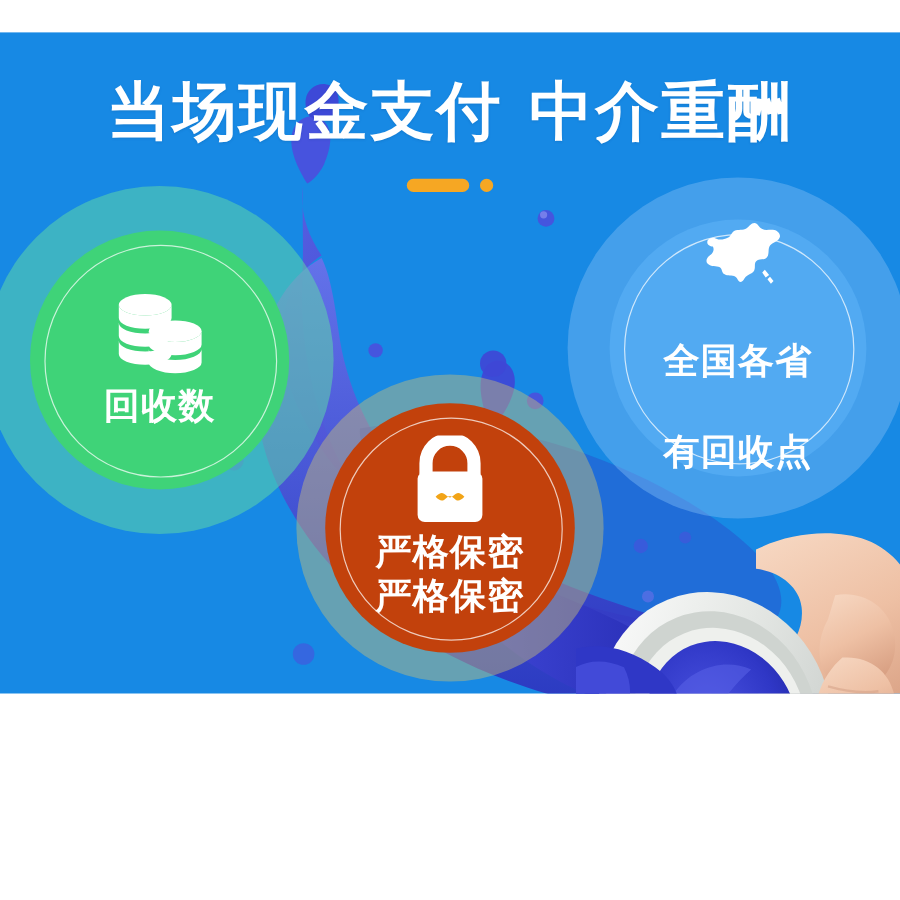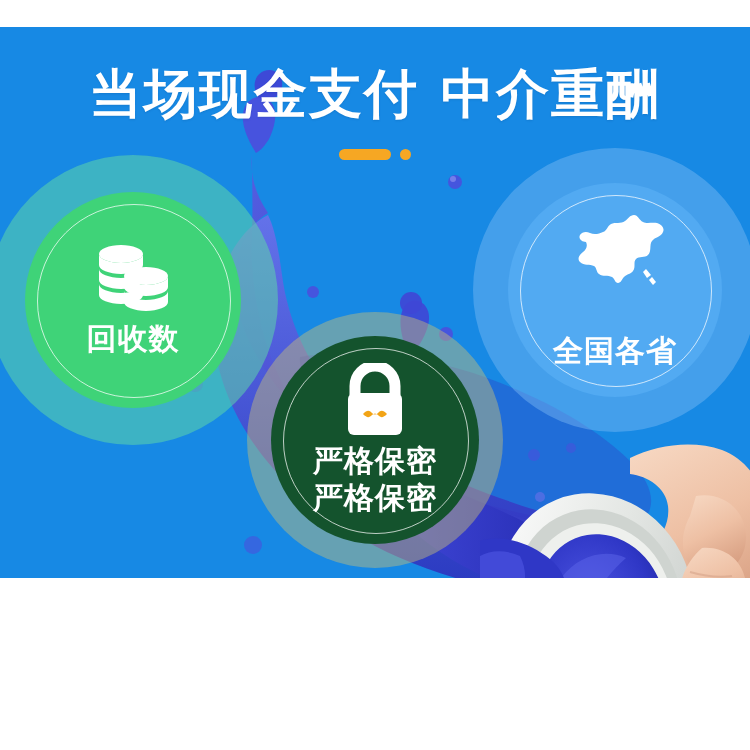--- a/index.html
+++ b/index.html
@@ -88,21 +88,21 @@
     text-align:center;
     letter-spacing:1px;
     white-space:nowrap;
   }
   
   .f-green .halo{width:290px;height:290px;background:rgba(93,214,170,.55);}
   .f-green .disc{width:216px;height:216px;left:37px;top:37px;background:#3fd378;}
   .f-green .ring{width:192px;height:192px;left:49px;top:49px;}
   
   .f-orange .halo{width:256px;height:256px;background:rgba(200,190,120,.45);}
-  .f-orange .disc{width:208px;height:208px;left:24px;top:24px;background:#14532d;}
+  .f-orange .disc{width:208px;height:208px;left:24px;top:24px;background:#c2410c;}
   .f-orange .ring{width:184px;height:184px;left:36px;top:36px;}
   
   .f-blue .halo{width:284px;height:284px;background:rgba(130,190,245,.42);}
   .f-blue .disc{width:214px;height:214px;left:35px;top:35px;background:#52aaf2;gap:40px;}
   .f-blue .ring{width:190px;height:190px;left:47px;top:47px;}
 
   .f-green{left:-12px;top:155px;width:290px;height:290px;}
   .f-orange{left:247px;top:312px;width:256px;height:256px;}
   .f-blue{left:473px;top:148px;width:284px;height:284px;}
 
@@ -250,20 +250,21 @@
           C76,56 73,51 76,48 C79,45 85,47 88,44
           C92,40 89,34 92,30 C95,26 101,26 103,21
           C105,17 101,13 97,12 C92,11 87,13 83,11
           C79,9 78,4 74,4 C70,4 68,8 65,10
           C61,13 55,11 51,13 C47,15 47,20 43,21
           C39,23 34,24 30,22 Z"></path>
         <path fill="#ffffff" d="M86,58 l5,6 -4,3 -4,-6 Z"></path>
         <path fill="#ffffff" d="M92,66 l4,5 -3,3 -4,-5 Z"></path>
       </svg>
       <div class="flabel">全国各省</div>
+      <div class="flabel">有回收点</div>
     </div>
     <div class="ring"></div>
   </div>
 
   <div class="feature f-orange">
     <div class="halo"></div>
     <div class="disc">
       <svg class="ficon" width="66" height="74" viewBox="0 0 66 74">
         <path fill="none" stroke="#ffffff" stroke-width="11" d="M13,32 v-9 a20,20 0 0 1 40,0 v9"></path>
         <rect x="6" y="30" width="54" height="42" rx="6" fill="#ffffff"></rect>

